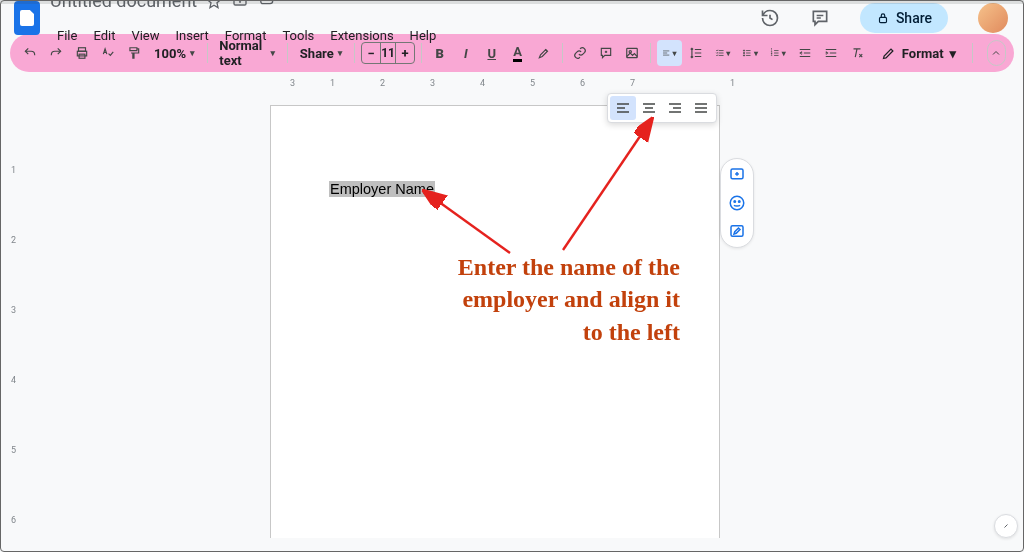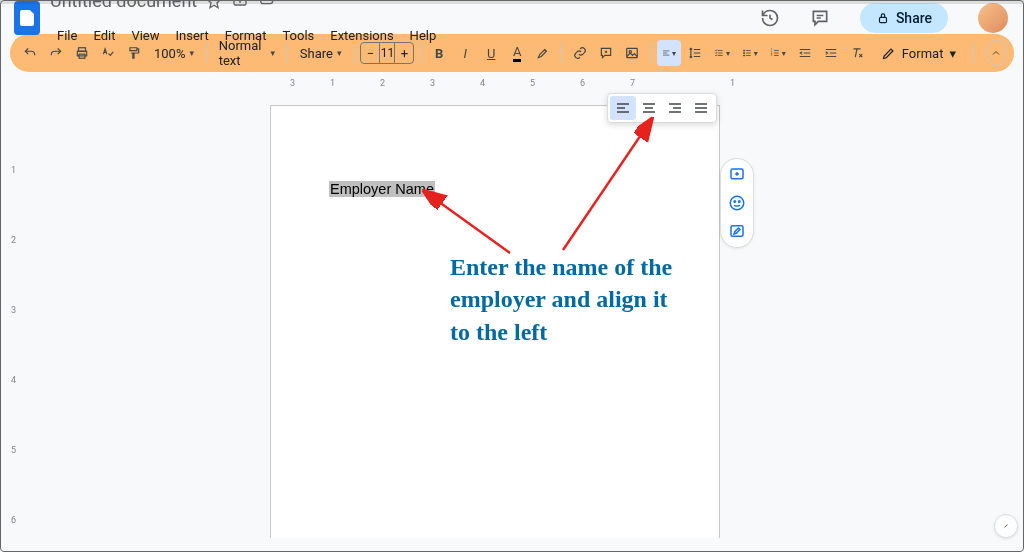--- a/index.html
+++ b/index.html
@@ -14,21 +14,21 @@
   .doc-title-text { font-size:18px; color:#5f6368; }
   .title-icon { width:18px; height:18px; display:inline-flex; align-items:center; justify-content:center; color:#5f6368; }
   .menubar { display:flex; gap:2px; padding-left:0; margin-top:14px;}
   .menubar span { padding:3px 7px; color:#202124; cursor:pointer; border-radius:4px;}
   .right-controls { display:flex; align-items:center; gap:30px; }
   .icon-btn { width:20px; height:20px; display:inline-flex; align-items:center; justify-content:center; color:#5f6368; }
   .share-btn { display:flex; align-items:center; gap:6px; background:#c2e7ff; color:#001d35; padding:7px 16px; border-radius:20px; font-weight:500; font-size:14px;}
   .avatar { width:30px; height:30px; border-radius:50%; background:linear-gradient(135deg,#f6c28b,#e08a5d); }
   
   .toolbar-wrap { padding:4px 10px 0 10px; }
-  .toolbar { display:flex; align-items:center; gap:2px; background:#fdba74; border-radius:24px; padding:4px 8px; height:38px; overflow:hidden;}
+  .toolbar { display:flex; align-items:center; gap:2px; background:#f9a8d4; border-radius:24px; padding:4px 8px; height:38px; overflow:hidden;font-weight:bold;}
   .tb-btn { min-width:24px; height:26px; padding:0 5px; display:inline-flex; align-items:center; justify-content:center; color:#444746; border-radius:4px; font-size:13px;}
   .tb-btn.pressed { background:#d3e3fd;}
   .tb-sep { width:1px; height:20px; background:#c7c7c7; margin:0 4px;}
   .tb-select { display:flex; align-items:center; gap:4px; padding:0 6px; }
   .tb-select .caret { font-size:9px; color:#444746;}
   .fs-box { display:flex; align-items:center; border:1px solid #747775; border-radius:4px; height:22px; }
   .fs-box .minus, .fs-box .plus { width:18px; text-align:center; }
   .fs-box .val { width:16px; text-align:center; border-left:1px solid #747775; border-right:1px solid #747775; height:100%; display:flex; align-items:center; justify-content:center; font-size:12px;}
   .editing-pill { margin-left:auto; display:flex; align-items:center; gap:6px; padding:2px 10px;}
   .collapse-btn { width:26px; height:26px; border:1px solid #c7c7c7; border-radius:13px; display:flex; align-items:center; justify-content:center; margin-left:8px; color:#444746;}
@@ -43,21 +43,21 @@
   .page .content { position:absolute; left:58px; top:75px; }
   .selected-text { background:#bfbfbf; color:#000; font-family:Arial,sans-serif; font-size:14.5px; padding:0 1px;}
   
   .align-dropdown { position:absolute; left:607px; top:93px; display:flex; background:#fff; border:1px solid #dadce0; border-radius:4px; box-shadow:0 2px 6px rgba(0,0,0,.15); padding:2px; gap:0;}
   .align-dropdown .opt { width:26px; height:24px; display:flex; align-items:center; justify-content:center; border-radius:3px;}
   .align-dropdown .opt.selected { background:#d3e3fd;}
   
   .side-pill { position:absolute; right:270px; top:158px; display:flex; flex-direction:column; background:#fff; border:1px solid #dadce0; border-radius:18px; padding:3px 3px; gap:2px; box-shadow:0 1px 3px rgba(0,0,0,.08);}
   .side-pill .p { width:26px; height:26px; display:flex; align-items:center; justify-content:center; color:#1a73e8;}
   
-  .anno-text { position:absolute; left:450px; top:251px; width:230px; color:#0369a1; font-family:"Comic Sans MS","Segoe Script",cursive; font-weight:600; font-size:24px; line-height:1.35; text-align:left; }
+  .anno-text { position:absolute; left:450px; top:251px; width:230px; color:#c2410c; font-family:"Comic Sans MS","Segoe Script",cursive; font-weight:600; font-size:24px; line-height:1.35; text-align:right; }
   .arrow { position:absolute; stroke:#e5221e; stroke-width:2.4; fill:none; }
   
   .br-fab { position:absolute; right:6px; bottom:14px; width:24px; height:24px; background:#fff; border:1px solid #dadce0; border-radius:12px; display:flex; align-items:center; justify-content:center; color:#5f6368; box-shadow:0 1px 3px rgba(0,0,0,.1);}
   svg { display:block; }
   .frame-border { position:absolute; inset:0; border:1.5px solid #666; pointer-events:none; border-radius:4px;}
 </style>
 </head>
 <body>
 
 <div class="top-border"></div>

